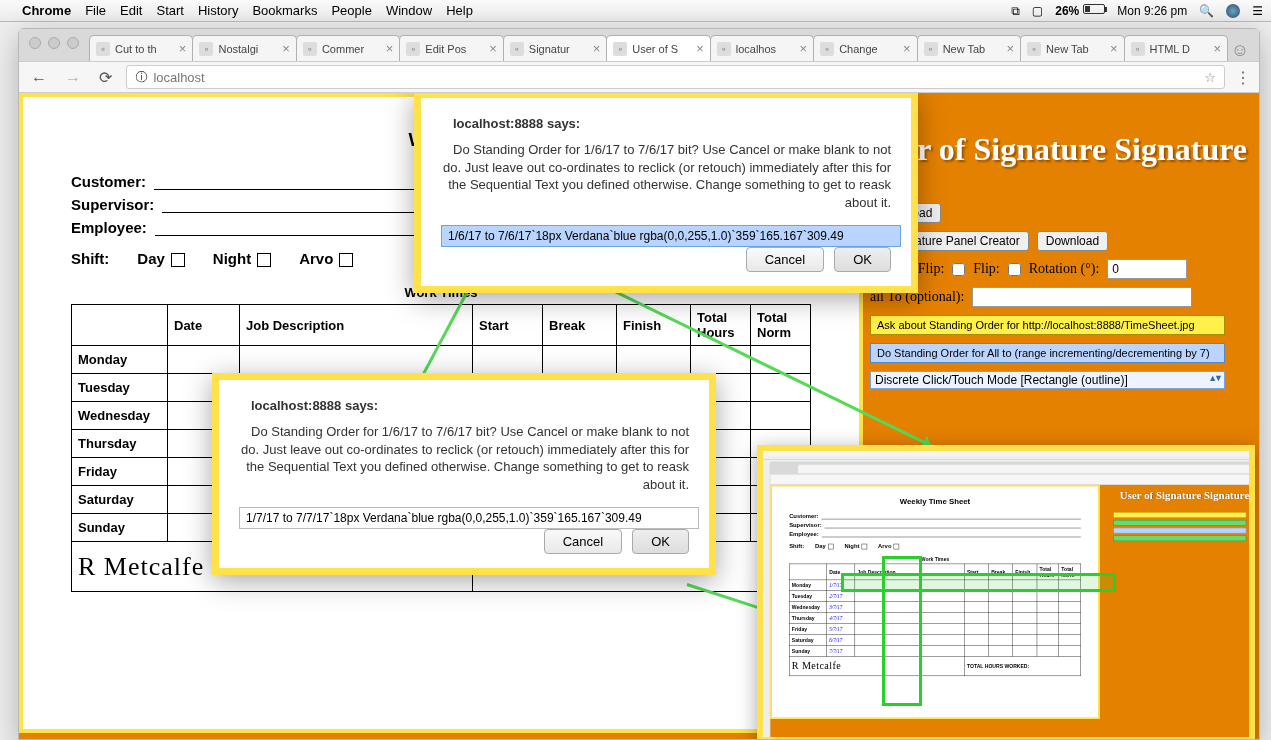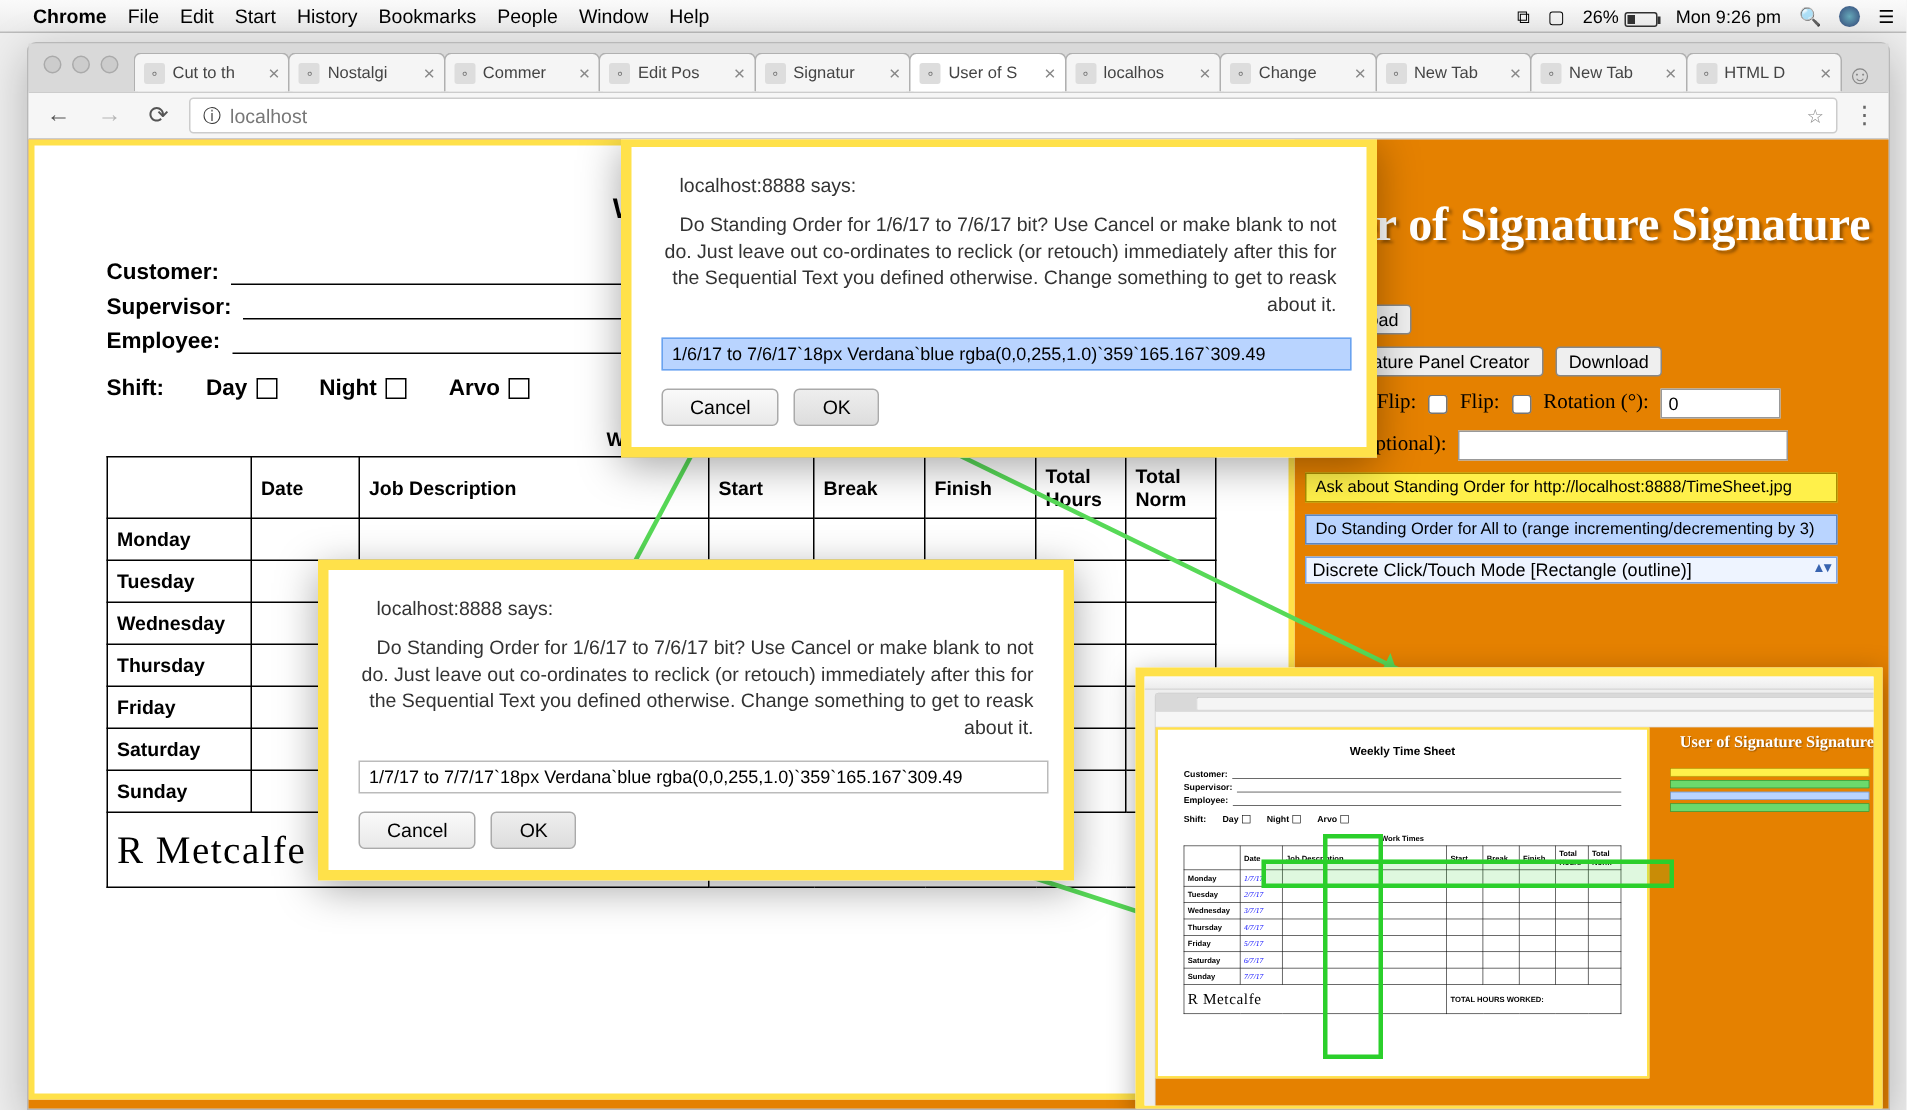--- a/index.html
+++ b/index.html
@@ -19,21 +19,21 @@
     background: linear-gradient(#fafafa, #ececec);
     border-bottom: 1px solid #bbb;
     display: flex;
     align-items: center;
     padding: 0 8px;
     gap: 14px;
     font-size: 13px;
   }
   .menubar .apple { font-size: 14px; }
   .menubar .right { margin-left: auto; display: flex; align-items: center; gap: 12px; font-size: 12px; }
-  .battery { display: inline-flex; align-items: flex-end; gap: 4px; }
+  .battery { display: inline-flex; align-items: flex-start; gap: 4px; font-weight: bold; }
   .battery-icon { width: 22px; height: 10px; border: 1px solid #333; border-radius: 2px; position: relative; }
   .battery-icon::after { content: ""; position: absolute; right: -3px; top: 2px; width: 2px; height: 5px; background: #333; }
   .battery-fill { position: absolute; left: 1px; top: 1px; bottom: 1px; width: 26%; background: #333; }
 
   
   .chrome-window {
     position: absolute; left: 18px; top: 28px; right: 11px; bottom: 0;
     background: #d9d9d9;
     border: 1px solid #b8b8b8;
     border-top-left-radius: 6px; border-top-right-radius: 6px;
@@ -145,28 +145,28 @@
   
   .dialog {
     position: absolute;
     background: #fff;
     border: 7px solid #ffe14a;
     box-shadow: 0 6px 26px rgba(0,0,0,0.35);
     padding: 18px 20px 14px 20px;
     font-size: 13px;
     color: #333;
   }
-  .dialog .host { font-weight: 400; margin-bottom: 10px; padding-left: 12px; }
+  .dialog .host { font-weight: 700; margin-bottom: 10px; padding-left: 12px; }
   .dialog .msg  { line-height: 1.35; margin-bottom: 14px; max-width: 460px; text-align: right;}
   .dialog input[type=text] {
     width: 460px; height: 22px; border: 1px solid #bbb; padding: 2px 6px;
     background: #fff; font-size: 12px;
   }
   .dialog input.sel { background: #b9d4ff; border-color: #6aa3ef; }
-  .dialog .btn-row { display:flex; gap:10px; margin-top:12px;}
+  .dialog .btn-row { display:flex; justify-content:flex-end; gap:10px; margin-top:0;}
   .dlg-btn { border:1px solid #aaa; border-radius:4px; padding:4px 18px; background: linear-gradient(#fafafa,#e8e8e8); font-size:13px;}
   .dlg-btn.primary { background: linear-gradient(#eee,#ddd); font-weight:500;}
 
   .dialog.d1 { left: 395px; top: -2px; width: 504px; z-index: 30; }
   .dialog.d2 { left: 193px; top: 280px; width: 504px; z-index: 28; }
 
   
   .arrow {
     position: absolute; height: 3px; background: #57d957;
     transform-origin: 0 50%; z-index: 25;
@@ -315,21 +315,21 @@
         <span>Flip:</span>
         <input type="checkbox" style="">
         <span>Rotation (°):</span>
         <input class="rot-input" value="0" style="">
       </div>
       <div class="row" style="font-family:Georgia,serif;">
         <span>ail To (optional):</span>
         <input class="email-input" style="">
       </div>
       <div class="banner yellow">Ask about Standing Order for http://localhost:8888/TimeSheet.jpg</div>
-      <div class="banner blue">Do Standing Order for All to (range incrementing/decrementing by 3)</div>
+      <div class="banner blue">Do Standing Order for All to (range incrementing/decrementing by 7)</div>
       <div class="select">Discrete Click/Touch Mode [Rectangle (outline)]</div>
     </div>
 
     <div class="paper">
       <div class="ts-title">Weekly</div>
       <div class="field-line">
           <span>Customer:</span>
           <span class="ul"></span>
         </div>
       <div class="field-line">

